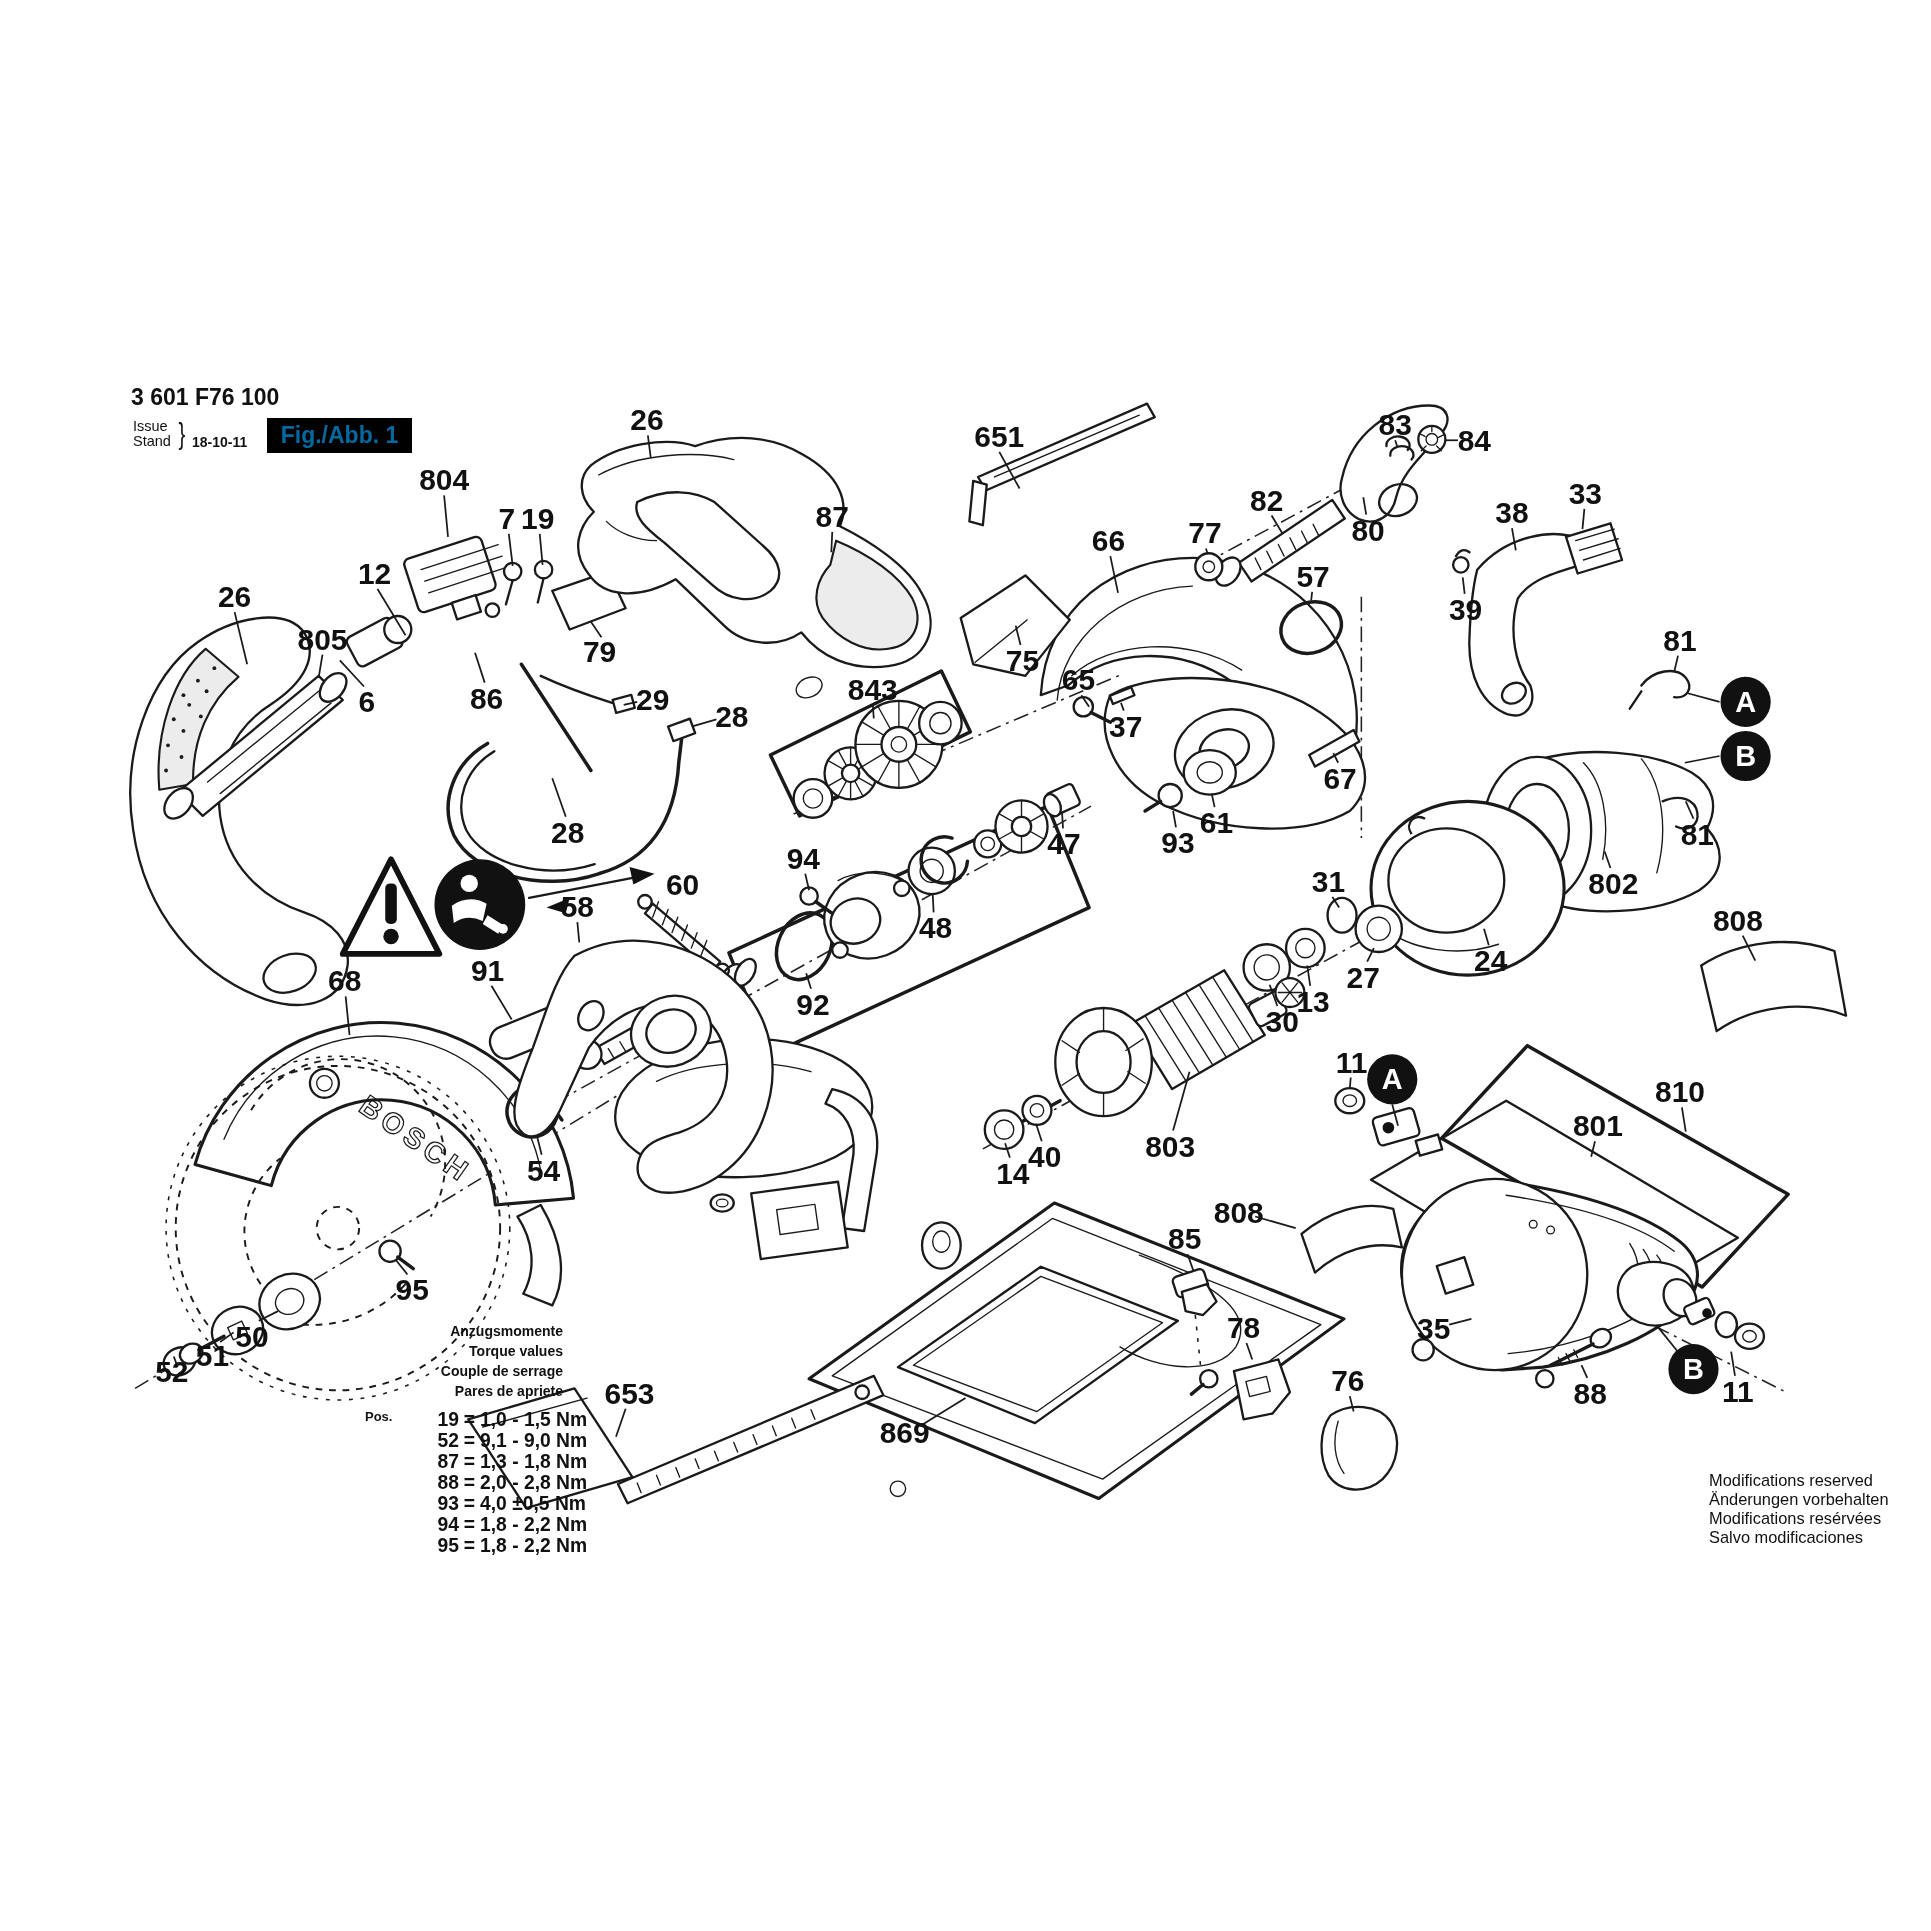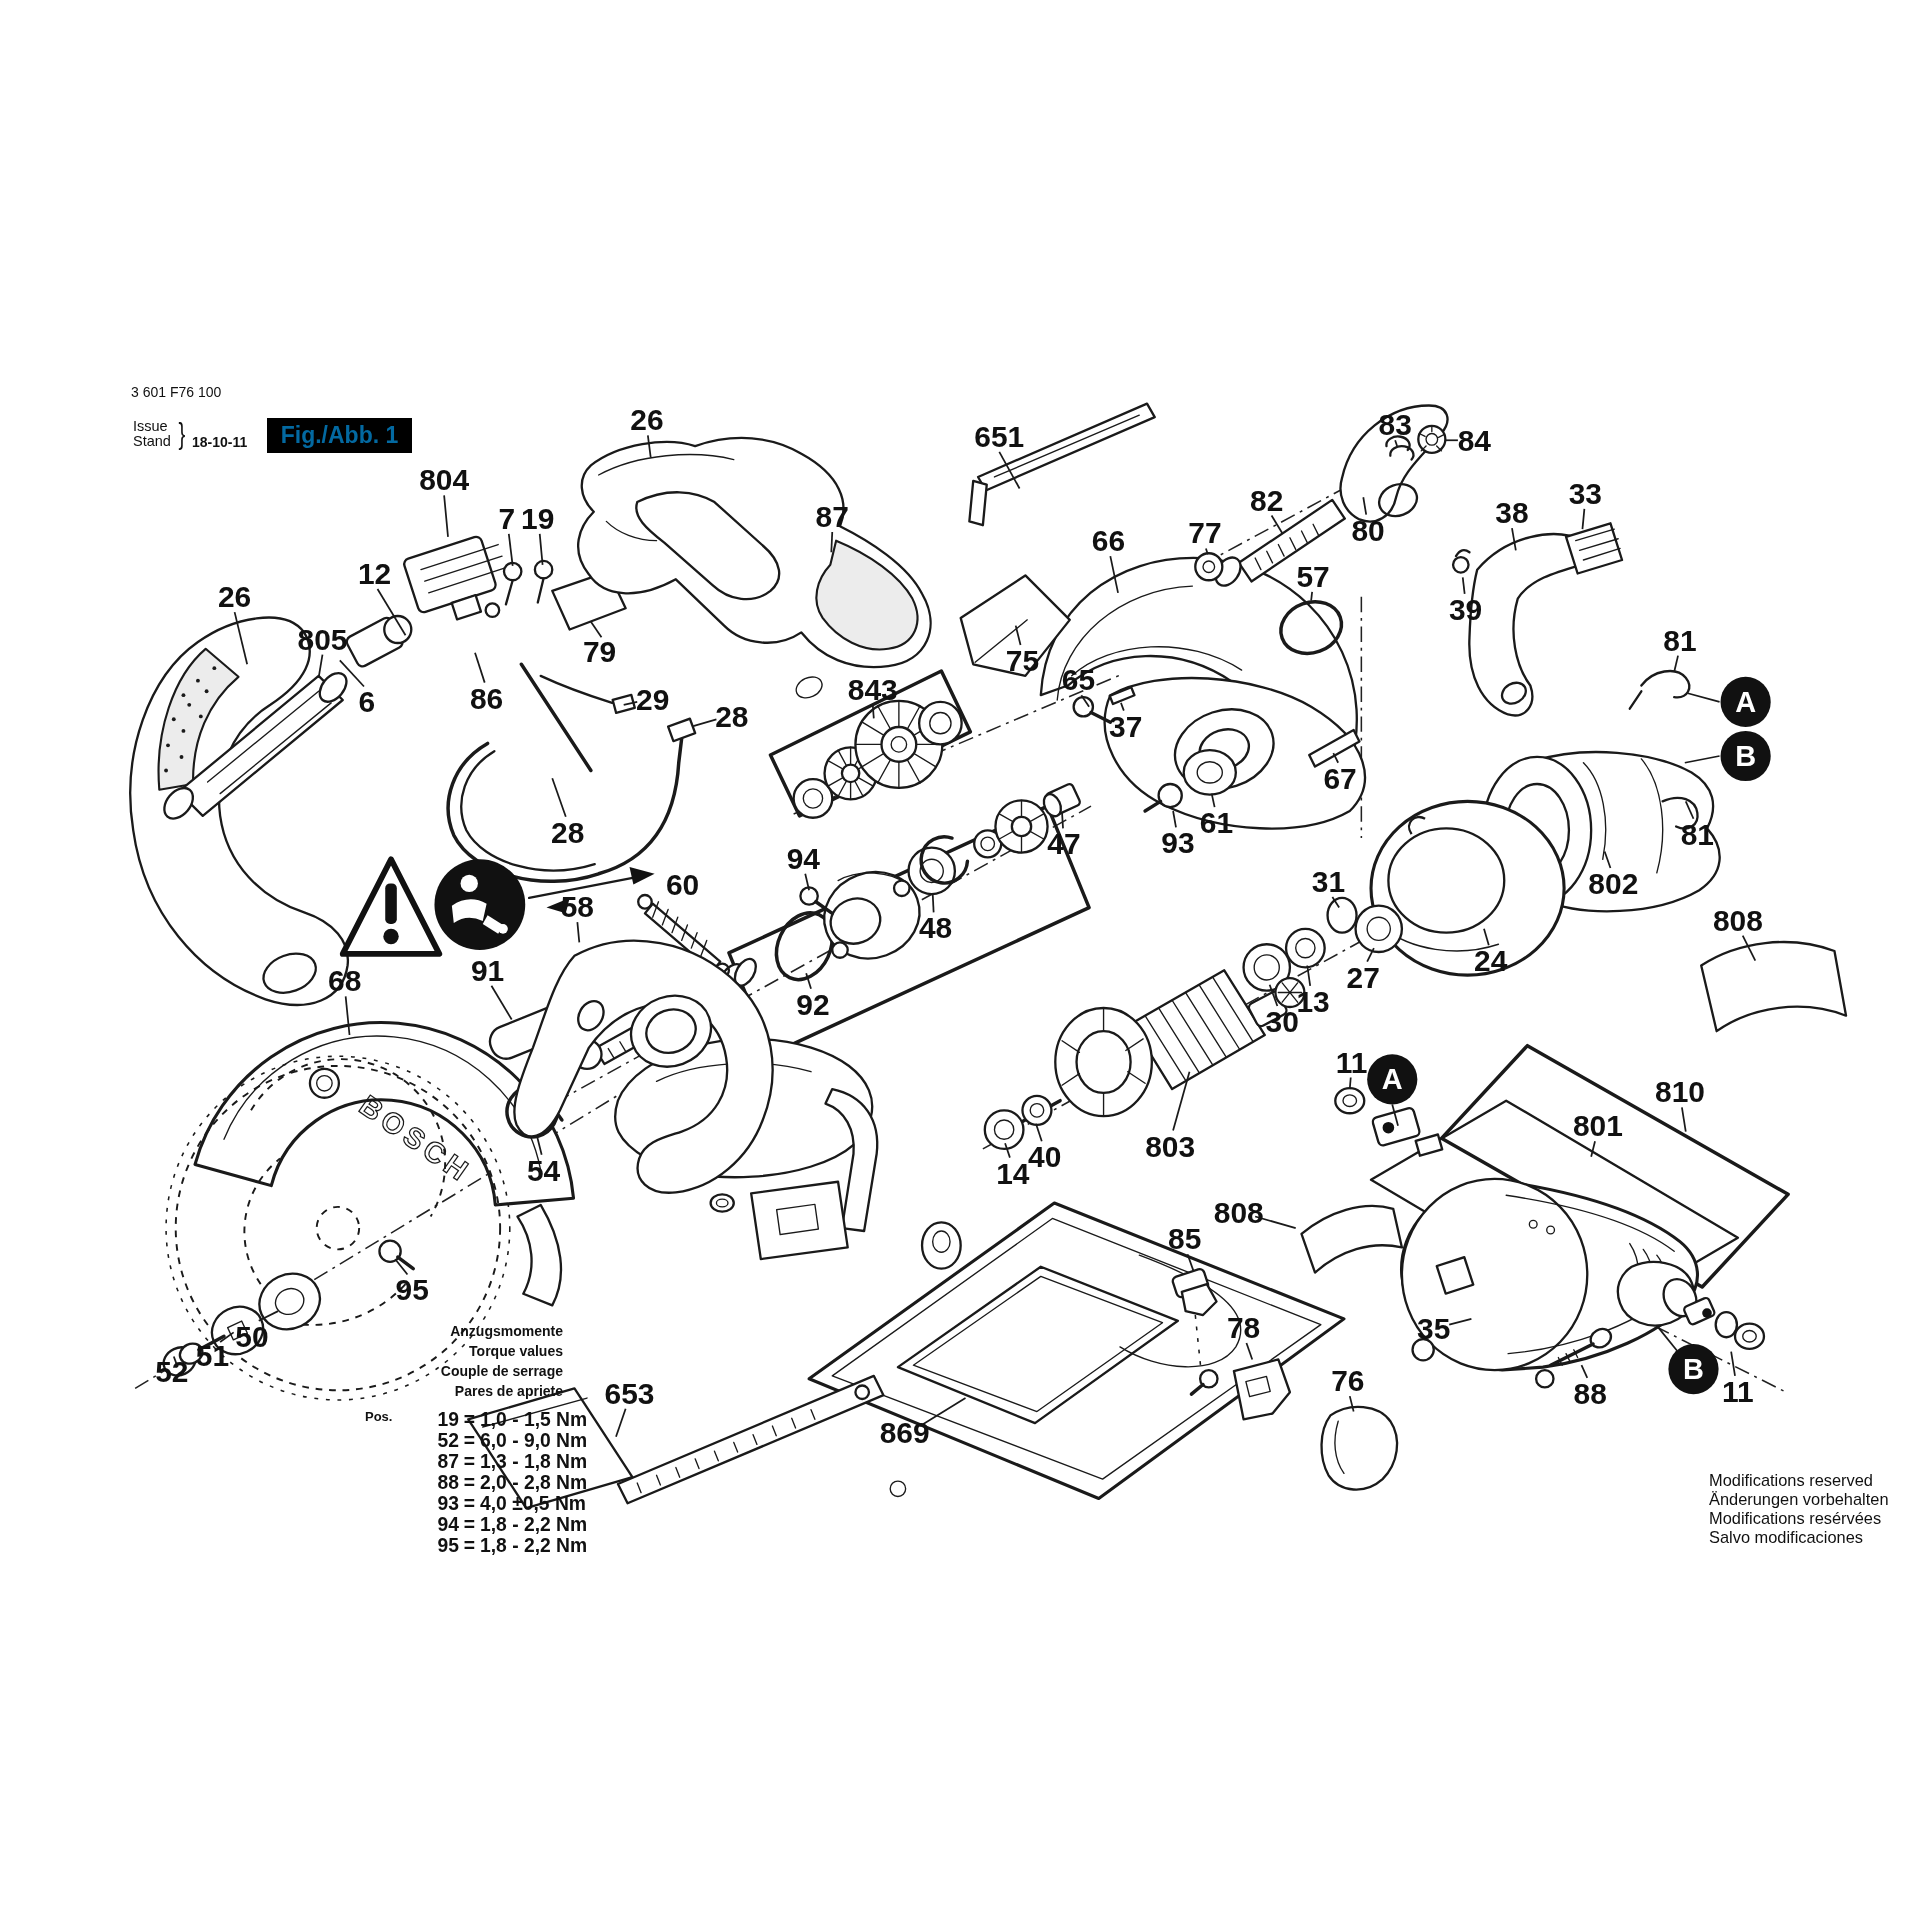--- a/index.html
+++ b/index.html
@@ -15,21 +15,21 @@
   .blk{fill:#111111;stroke:none;}
   .axis{stroke:#222;fill:none;stroke-width:1.6;stroke-dasharray:16 6 3 6;}
   .dash{stroke:#1a1a1a;fill:none;stroke-width:2;stroke-dasharray:7 7;}
   .dashf{stroke:#1a1a1a;fill:none;stroke-width:1.6;stroke-dasharray:4 8;}
   .leader{stroke:#1a1a1a;stroke-width:1.8;fill:none;}
   .plabel{font:bold 31px "Liberation Sans",sans-serif;fill:#111;}
   .badge-t{font:bold 30px "Liberation Sans",sans-serif;fill:#fff;}
   .bosch{font:bold 30px "Liberation Sans",sans-serif;fill:none;stroke:#1a1a1a;stroke-width:1.3;letter-spacing:5px;}
   
   .abs{position:absolute;}
-  #part-number{left:131px;top:384px;font-weight:normal;font-size:14px;}
+  #part-number{left:131px;top:384px;font-weight:bold;font-size:23px;}
   #issue-block{left:133px;top:419px;font-size:14.5px;line-height:15.4px;}
   #issue-brace{left:177px;top:418px;font-size:29px;font-weight:400;transform:scaleX(.7);}
   #issue-date{left:192px;top:426px;font-size:14px;font-weight:bold;margin-top:8px;}
   #fig-box{left:267px;top:418px;width:145px;height:35px;background:#000;display:flex;align-items:center;justify-content:center;}
   #fig-box span{color:#0369a1;font-weight:bold;font-size:23px;}
   #torque-head{left:319px;top:1321px;width:244px;text-align:right;font-weight:bold;font-size:14px;line-height:20px;}
   #torque-pos{left:365px;top:1409px;font-weight:bold;font-size:13px;}
   #torque-rows{left:428px;top:1409px;font-weight:bold;font-size:19.3px;line-height:21px;}
   .trow{display:flex;}
   .tpos{display:inline-block;width:31px;text-align:right;}
@@ -710,21 +710,21 @@
 <div class="abs" id="torque-pos">Pos.</div>
 <div class="abs" id="torque-rows">
     <div class="trow">
       <span class="tpos">19</span>
       <span class="teq">=</span>
       <span class="tval">1,0 - 1,5 Nm</span>
     </div>
     <div class="trow">
       <span class="tpos">52</span>
       <span class="teq">=</span>
-      <span class="tval">6,0 - 9,0 Nm</span>
+      <span class="tval">9,1 - 9,0 Nm</span>
     </div>
     <div class="trow">
       <span class="tpos">87</span>
       <span class="teq">=</span>
       <span class="tval">1,3 - 1,8 Nm</span>
     </div>
     <div class="trow">
       <span class="tpos">88</span>
       <span class="teq">=</span>
       <span class="tval">2,0 - 2,8 Nm</span>

